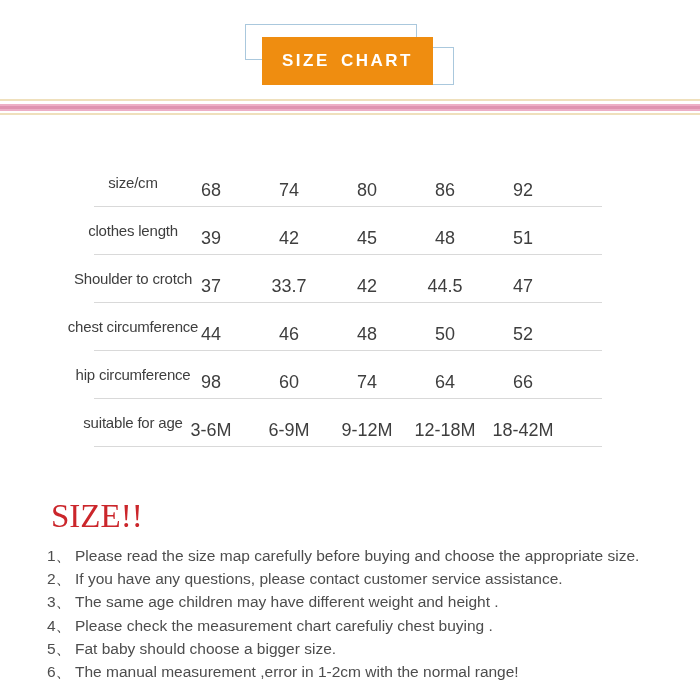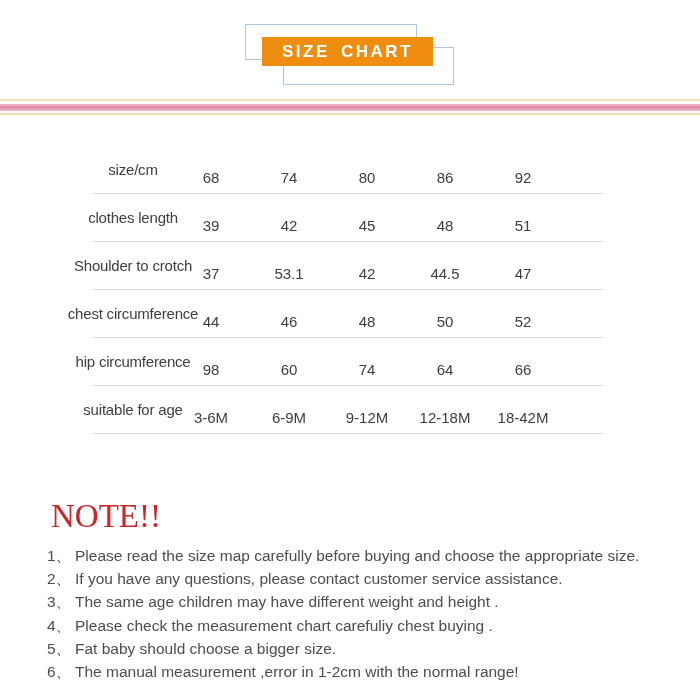--- a/index.html
+++ b/index.html
@@ -6,46 +6,46 @@
   body{
     width:700px;height:700px;background:#ffffff;position:relative;
     font-family:"Liberation Sans", sans-serif;overflow:hidden;
   }
 
   
   .blue-rect{position:absolute;border:1px solid #aac8dd;background:transparent;z-index:1;}
   .blue-rect.back{left:245px;top:24px;width:170px;height:34px;}
   .blue-rect.front{left:283px;top:47px;width:169px;height:36px;}
   .orange-banner{
-    position:absolute;left:262px;top:37px;width:171px;height:29px;background:#ef8d10;
+    position:absolute;left:262px;top:37px;width:171px;height:48px;background:#ef8d10;
     z-index:2;display:flex;align-items:center;justify-content:center;
     color:#ffffff;font-size:17px;font-weight:700;letter-spacing:2.5px;word-spacing:4px;
   }
 
   
   .ribbon{position:absolute;left:0;top:99px;width:700px;z-index:1;}
   .ribbon .s{width:700px;}
   .s.cream{height:2px;background:#efe0bc;}
   .s.gap3{height:3px;}
   .s.gap2{height:2px;}
   .s.pinkL{height:2px;background:#edafc6;}
   .s.pinkD{height:3px;background:#df93b0;}
 
   
-  .size-table{position:absolute;left:94px;top:146px;width:508px;}
+  .size-table{position:absolute;left:94px;top:159px;width:508px;}
   .trow{
     display:flex;align-items:center;height:48px;
     border-bottom:1px solid #d9d9d9;box-sizing:border-box;
   }
   .tcell{
     width:78px;flex:0 0 78px;display:flex;justify-content:center;align-items:center;
     white-space:nowrap;overflow:visible;color:#3e3e3e;
   }
   .tcell.lbl{font-size:15px;letter-spacing:-0.2px;}
-  .tcell.val{font-size:15px;margin-top:15px;}
+  .tcell.val{font-size:18px;margin-top:15px;}
 
   
   .note-title{
     position:absolute;left:51px;top:500px;
     font-family:"Liberation Serif", serif;font-size:33px;line-height:1;color:#cb262b;
   }
   .note-list{position:absolute;left:47px;top:544px;width:620px;}
   .note-item{display:flex;font-size:15.5px;line-height:23.2px;color:#4d4d4d;}
   .note-num{flex:0 0 28px;}
   .note-text{flex:1;white-space:nowrap;}
@@ -84,21 +84,21 @@
     <div class="tcell lbl">clothes length</div>
     <div class="tcell val">39</div>
     <div class="tcell val">42</div>
     <div class="tcell val">45</div>
     <div class="tcell val">48</div>
     <div class="tcell val">51</div>
   </div>
   <div class="trow">
     <div class="tcell lbl">Shoulder to crotch</div>
     <div class="tcell val">37</div>
-    <div class="tcell val">53.1</div>
+    <div class="tcell val">33.7</div>
     <div class="tcell val">42</div>
     <div class="tcell val">44.5</div>
     <div class="tcell val">47</div>
   </div>
   <div class="trow">
     <div class="tcell lbl">chest circumference</div>
     <div class="tcell val">44</div>
     <div class="tcell val">46</div>
     <div class="tcell val">48</div>
     <div class="tcell val">50</div>
@@ -115,21 +115,21 @@
   <div class="trow">
     <div class="tcell lbl">suitable for age</div>
     <div class="tcell val">3-6M</div>
     <div class="tcell val">6-9M</div>
     <div class="tcell val">9-12M</div>
     <div class="tcell val">12-18M</div>
     <div class="tcell val">18-42M</div>
   </div>
 </div>
 
-<div class="note-title">NOTE!!</div>
+<div class="note-title">SIZE!!</div>
 
 <div class="note-list">
   <div class="note-item">
     <span class="note-num">1、</span>
     <span class="note-text">Please read the size map carefully before buying and choose the appropriate size.</span>
   </div>
   <div class="note-item">
     <span class="note-num">2、</span>
     <span class="note-text">If you have any questions, please contact customer service assistance.</span>
   </div>

